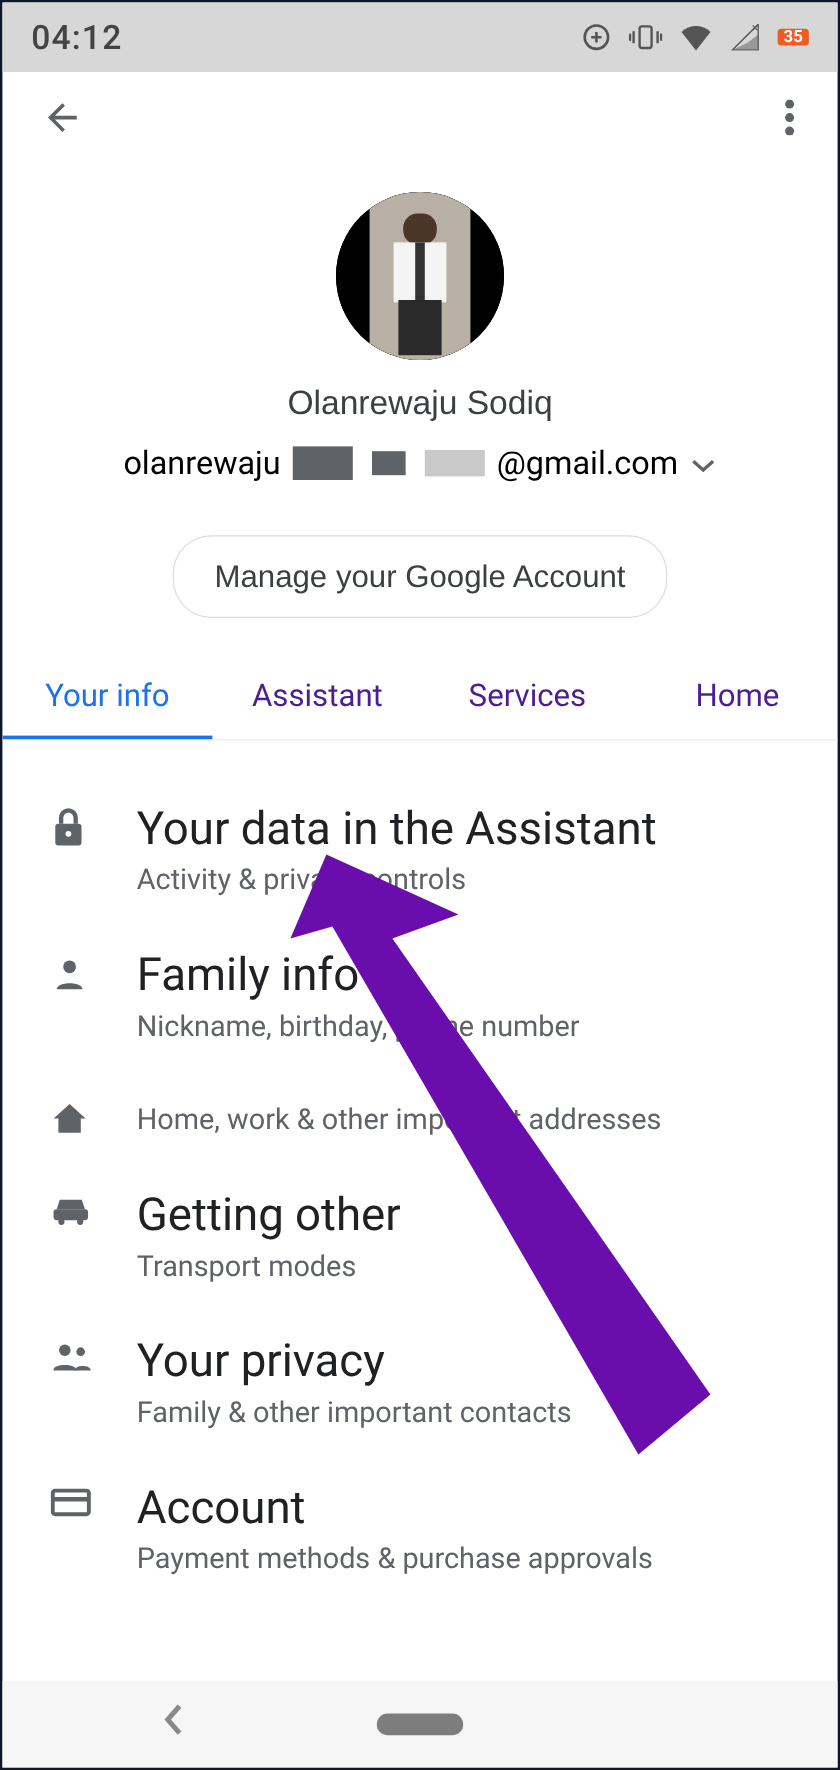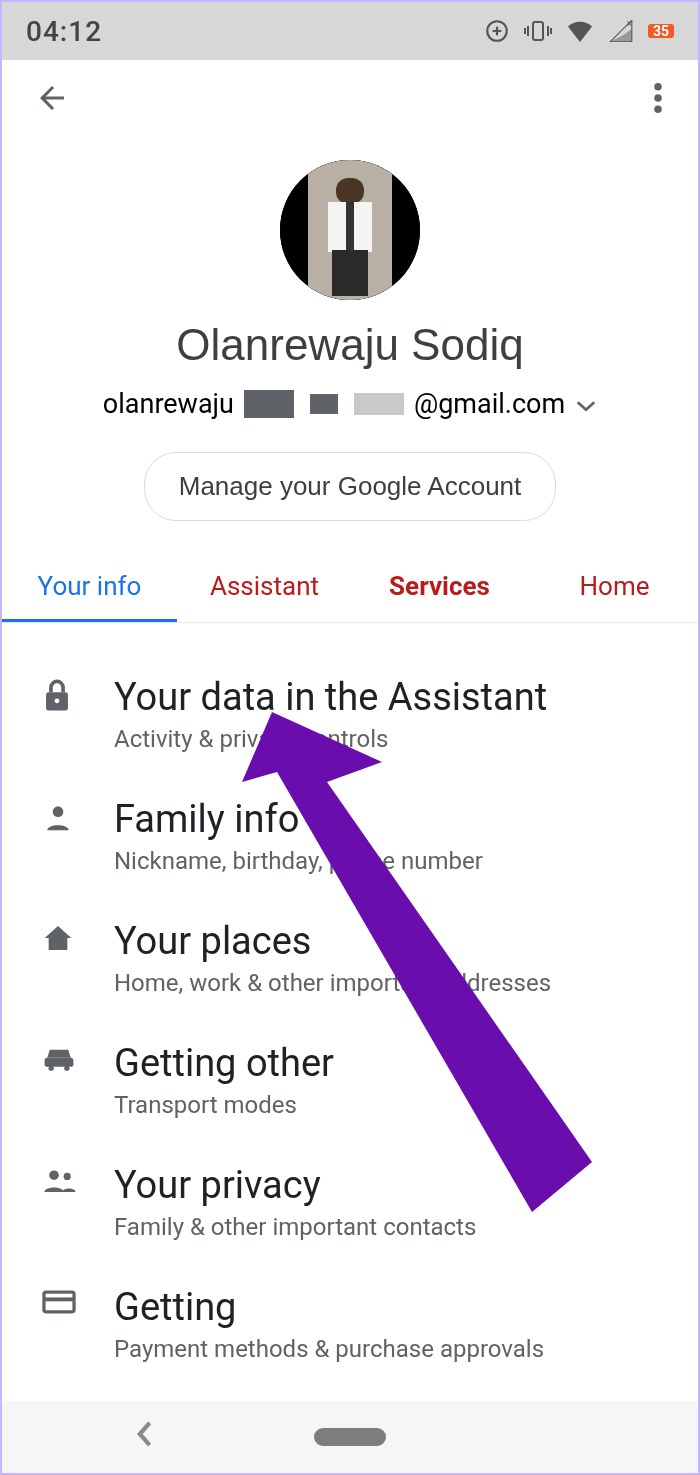--- a/index.html
+++ b/index.html
@@ -1,36 +1,36 @@
 <!DOCTYPE html>
 <html><head>
 <meta charset="utf-8">
 <style>
   * { box-sizing: border-box; margin: 0; padding: 0; }
   html, body { width: 700px; height: 1475px; font-family: Roboto, "Segoe UI", Arial, sans-serif; background:#fff; }
-  .device-frame { width:700px; height:1475px; border:2px solid #c4b5fd; position:relative; overflow:hidden; background:#fff;}
+  .device-frame { width:700px; height:1475px; border:2px solid #0f172a; position:relative; overflow:hidden; background:#fff;}
   .status-bar { height:58px; background:#d7d7d7; display:flex; align-items:center; justify-content:space-between; padding:0 24px; }
   .status-time { font-size:28px; color:#444; font-weight:500; letter-spacing:1px;}
   .status-icons { display:flex; align-items:center; gap:14px; color:#555;}
   .status-icons svg { display:block; }
   .calendar-badge { width:26px; height:14px; background:#f15a24; border-radius:3px; display:flex; align-items:center; justify-content:center; color:#fff; font-size:14px; font-weight:700;}
   .app-header { height:80px; display:flex; align-items:center; justify-content:space-between; padding:0 20px 0 30px; }
   .back-arrow { width:40px; height:40px; display:flex; align-items:center; justify-content:center; cursor:pointer;}
   .more-btn  { width:40px; height:40px; display:flex; align-items:center; justify-content:center; cursor:pointer;}
   .profile-section { display:flex; flex-direction:column; align-items:center; padding-top:20px; }
   .avatar { width:140px; height:140px; border-radius:50%; overflow:hidden; background:#000; display:flex; align-items:center; justify-content:center; }
-  .profile-name { font-size:44px; color:#3c4043; margin-top:20px; font-weight:400; font-family:"Product Sans","Google Sans",Arial,sans-serif;}
+  .profile-name { font-size:28px; color:#3c4043; margin-top:20px; font-weight:400; font-family:"Product Sans","Google Sans",Arial,sans-serif;}
   .profile-email-row { display:flex; align-items:center; gap:10px; margin-top:18px; color:#000000; font-size:27px;}
   .redaction { display:inline-block; height:28px; background:#5f6368; }
-  .manage-btn { margin-top:32px; border:1px solid #dadce0; border-radius:32px; padding:18px 34px; font-size:26px; color:#3c4043; background:#fff; cursor:pointer; font-weight:500;}
+  .manage-btn { margin-top:44px; border:1px solid #dadce0; border-radius:32px; padding:18px 34px; font-size:26px; color:#3c4043; background:#fff; cursor:pointer; font-weight:500;}
   .tabs { display:flex; margin-top:36px; border-bottom:1px solid #e8eaed; }
-  .tab { flex:0 0 auto; padding:14px 0 18px; font-size:26px; color:#b91c1c; text-align:center; cursor:pointer; }
+  .tab { flex:0 0 auto; padding:14px 0 18px; font-size:26px; color:#4c1d95; text-align:center; cursor:pointer; }
   .tab:nth-child(1){ width:175px; }
   .tab:nth-child(2){ width:175px; }
-  .tab:nth-child(3){ width:175px;font-weight:bold; }
+  .tab:nth-child(3){ width:175px; }
   .tab:nth-child(4){ width:175px; }
   .tab.active { color:#1a73e8; border-bottom:3px solid #1a73e8; }
   .list { padding:30px 0 0 0; }
   .list-item { display:flex; align-items:flex-start; padding:22px 30px 22px 40px; cursor:pointer; }
   .list-icon { width:50px; flex:0 0 50px; display:flex; align-items:center; justify-content:flex-start; color:#5f6368; margin-top:4px;}
   .list-text { margin-left:22px; }
   .list-title { font-size:38px; color:#202124; }
   .list-sub { font-size:24px; color:#5f6368; margin-top:6px; }
   .annotation-arrow { position:absolute; left:190px; top:700px; pointer-events:none; z-index:50; }
   .nav-bar { position:absolute; bottom:0; left:0; right:0; height:72px; background:#f6f6f6; display:flex; align-items:center; justify-content:center; gap:160px; }
@@ -159,21 +159,20 @@
       </div>
     </div>
 
     <div class="list-item">
       <div class="list-icon">
         <svg width="32" height="30" viewBox="0 0 24 22" fill="#5f6368">
             <path d="M12 2 L22 11 H19 V20 H5 V11 H2 Z"></path>
           </svg>
       </div>
       <div class="list-text">
-        <div class="list-title">Your places</div>
         <div class="list-sub">Home, work &amp; other important addresses</div>
       </div>
     </div>
 
     <div class="list-item">
       <div class="list-icon">
         <svg width="34" height="28" viewBox="0 0 26 20" fill="#5f6368">
             <path d="M4 9 L6 3 H20 L22 9 H4 Z"></path>
             <rect x="2" y="9" width="22" height="7" rx="2"></rect>
             <circle cx="7" cy="17" r="2"></circle>
@@ -202,21 +201,21 @@
     </div>
 
     <div class="list-item">
       <div class="list-icon">
         <svg width="34" height="26" viewBox="0 0 26 18" fill="none" stroke="#5f6368" stroke-width="2.5">
             <rect x="1.5" y="1.5" width="23" height="15" rx="1.5"></rect>
             <line x1="1.5" y1="7" x2="24.5" y2="7" stroke-width="3"></line>
           </svg>
       </div>
       <div class="list-text">
-        <div class="list-title">Getting</div>
+        <div class="list-title">Account</div>
         <div class="list-sub">Payment methods &amp; purchase approvals</div>
       </div>
     </div>
 
   </div>
 
   <svg class="annotation-arrow" width="420" height="520" viewBox="0 0 420 520">
     <defs></defs>
     <polygon points="80,10 50,80 85,70 340,510 400,460 135,80 190,60" fill="#6a0dad"></polygon>
   </svg>

